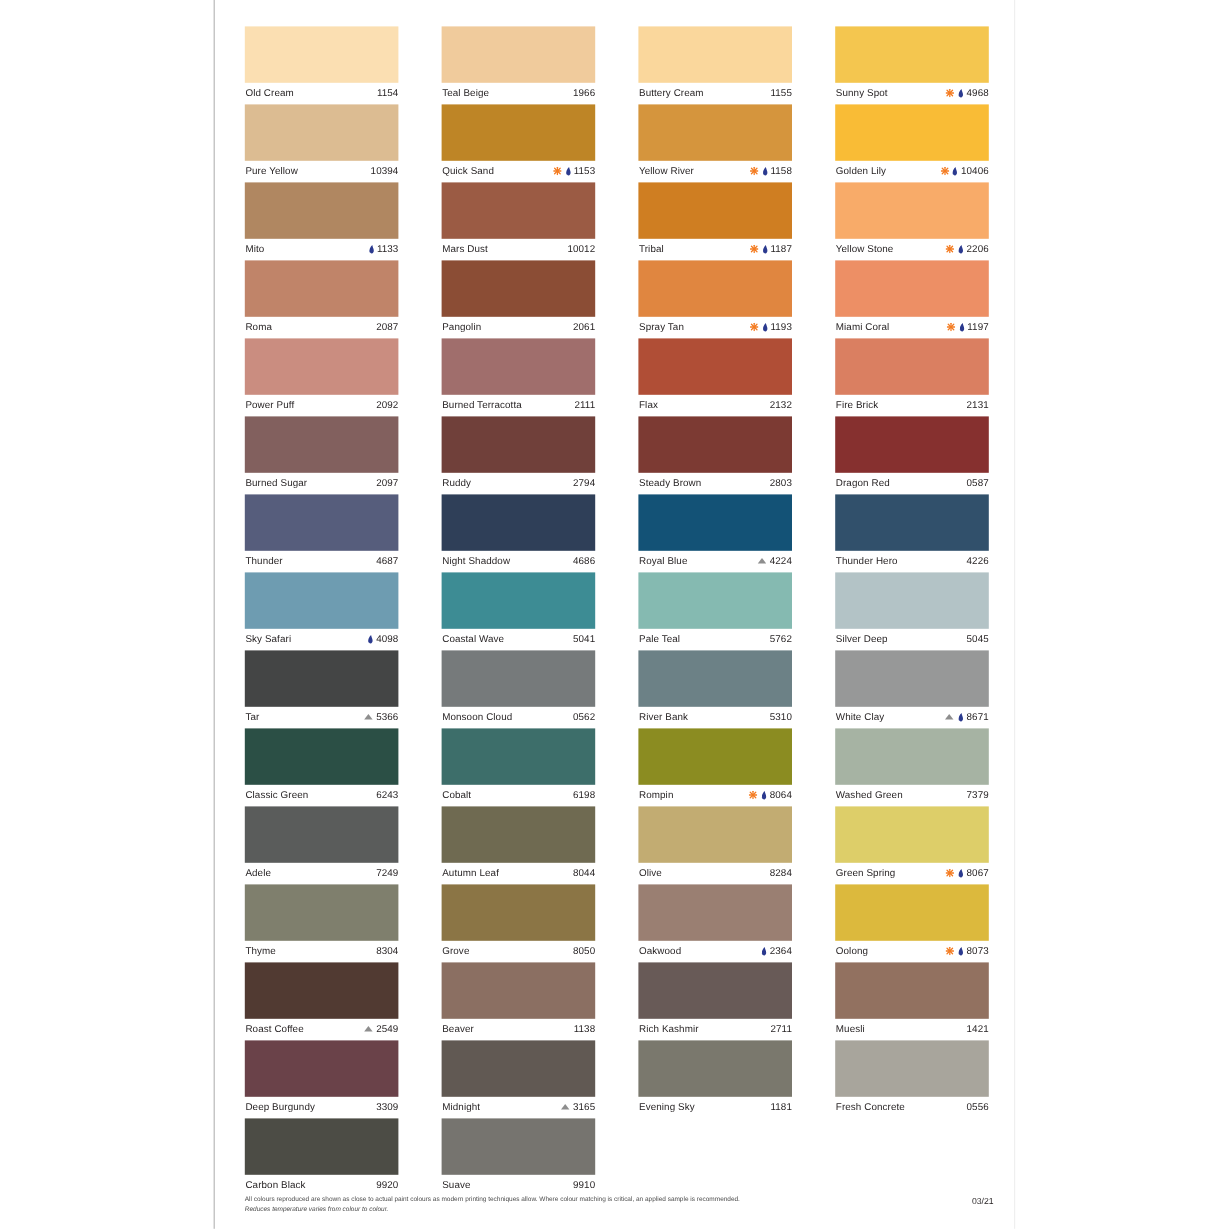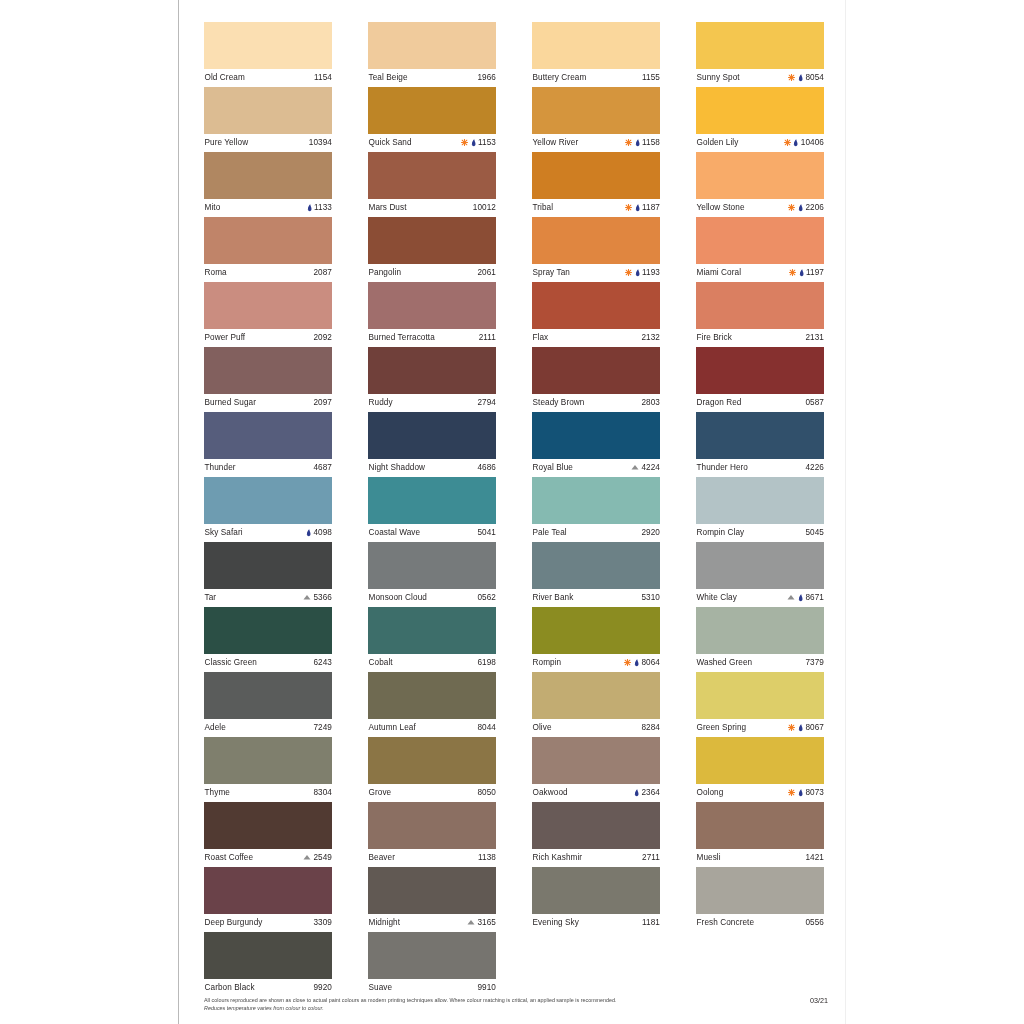--- a/index.html
+++ b/index.html
@@ -581,21 +581,21 @@
               </span>
               <span class="cap-code">4224</span>
             </span>
           </div>
         </div>
         <div class="swatch-cell">
           <div class="chip" title="Pale Teal" style="background: rgb(133, 186, 177);"></div>
           <div class="caption">
             <span class="cap-name">Pale Teal</span>
             <span class="cap-right">
-              <span class="cap-code">2920</span>
+              <span class="cap-code">5762</span>
             </span>
           </div>
         </div>
         <div class="swatch-cell">
           <div class="chip" title="River Bank" style="background: rgb(108, 129, 134);"></div>
           <div class="caption">
             <span class="cap-name">River Bank</span>
             <span class="cap-right">
               <span class="cap-code">5310</span>
             </span>
@@ -686,21 +686,21 @@
                   </g>
                   <circle cx="5" cy="5" r="1.6" fill="#f47b20"></circle>
                 </svg>
               </span>
               <span class="ico ico-drop">
                 <svg viewBox="0 0 6 10" width="5" height="8" aria-hidden="true">
                   <path d="M3.9 0.3 C3.9 0.3 1.1 3.0 1.1 5.6 C1.1 7.6 2.2 9.0 3.4 9.0 C4.6 9.0 5.5 7.9 5.5 6.3 C5.5 4.3 4.3 2.3 3.9 0.3 Z" fill="#2b3a8f"></path>
                   <path d="M2.6 4.2 C1.7 5.4 1.3 6.6 1.6 7.6" stroke="#2b3a8f" stroke-width="1" fill="none" stroke-linecap="round"></path>
                 </svg>
               </span>
-              <span class="cap-code">8054</span>
+              <span class="cap-code">4968</span>
             </span>
           </div>
         </div>
         <div class="swatch-cell">
           <div class="chip" title="Golden Lily" style="background: rgb(249, 188, 54);"></div>
           <div class="caption">
             <span class="cap-name">Golden Lily</span>
             <span class="cap-right">
               <span class="ico ico-sun">
                 <svg viewBox="0 0 10 10" width="7" height="7" aria-hidden="true">
@@ -798,21 +798,21 @@
           <div class="caption">
             <span class="cap-name">Thunder Hero</span>
             <span class="cap-right">
               <span class="cap-code">4226</span>
             </span>
           </div>
         </div>
         <div class="swatch-cell">
           <div class="chip" title="Silver Clay" style="background: rgb(179, 195, 198);"></div>
           <div class="caption">
-            <span class="cap-name">Rompin Clay</span>
+            <span class="cap-name">Silver Deep</span>
             <span class="cap-right">
               <span class="cap-code">5045</span>
             </span>
           </div>
         </div>
         <div class="swatch-cell">
           <div class="chip" title="White Clay" style="background: rgb(151, 152, 152);"></div>
           <div class="caption">
             <span class="cap-name">White Clay</span>
             <span class="cap-right">

